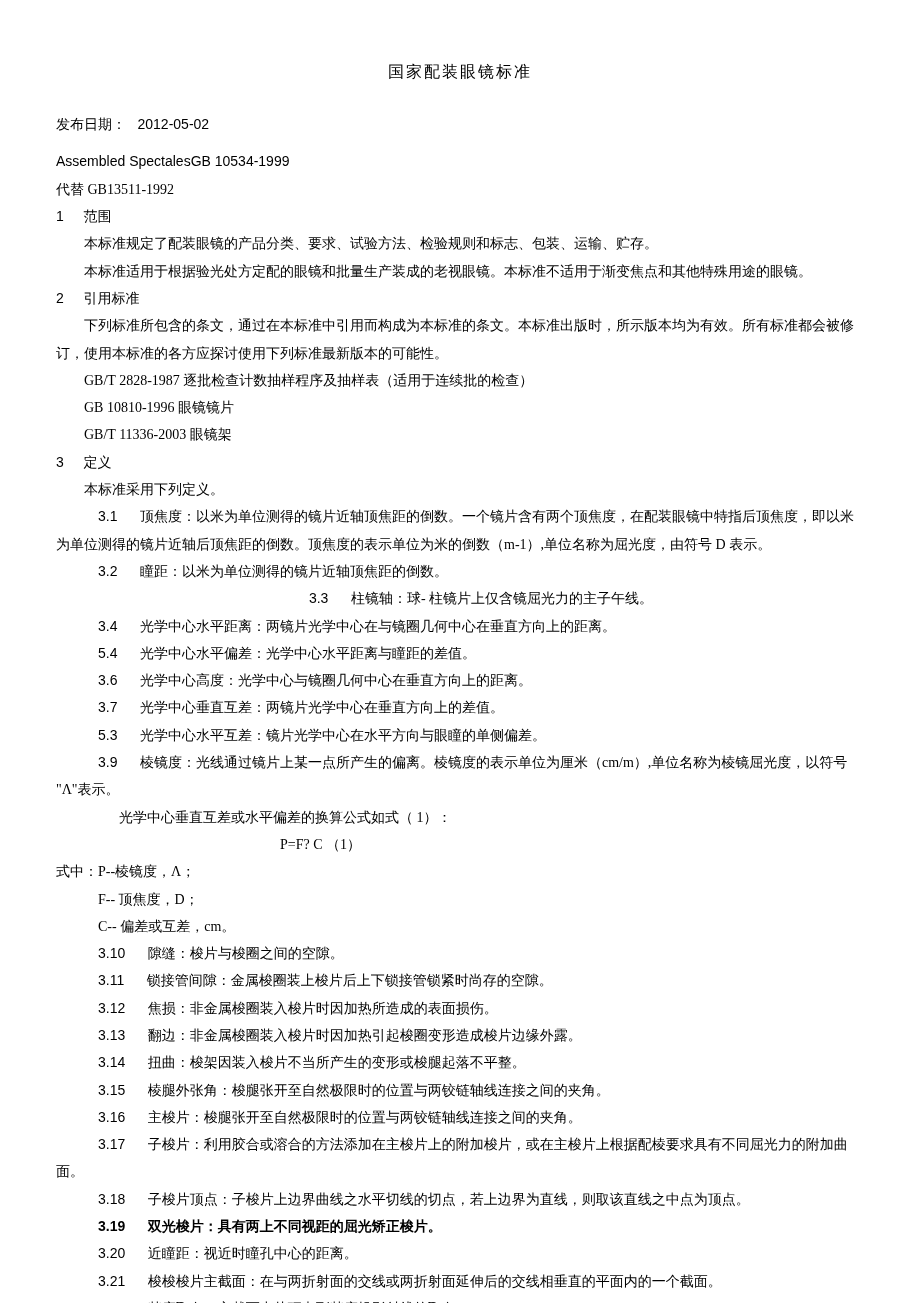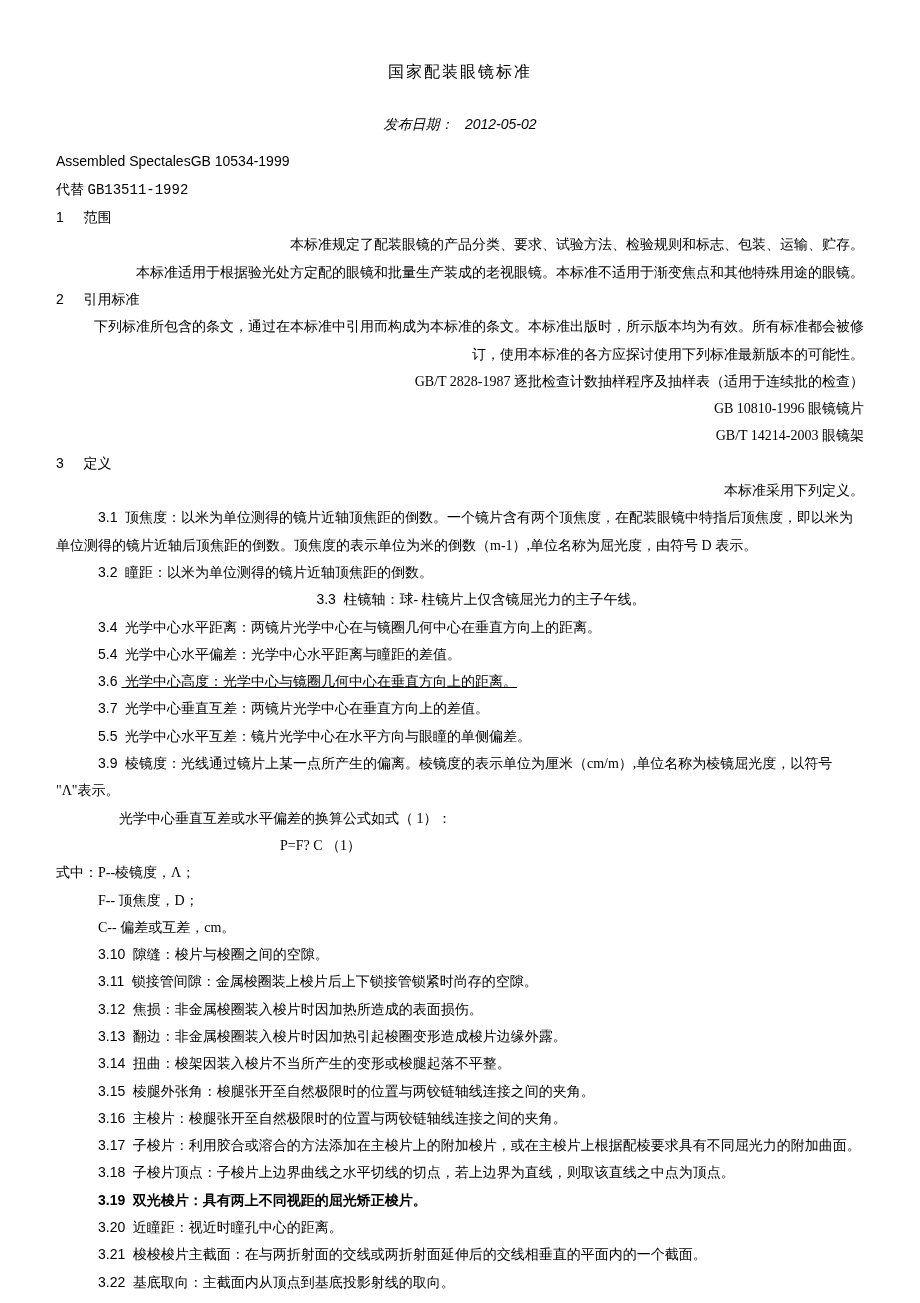--- a/index.html
+++ b/index.html
@@ -14,42 +14,41 @@
     padding: 56px 56px 40px 56px;
   }
   .title {
     text-align: center;
     font-size: 16px;
     font-weight: normal;
     margin-bottom: 24px;
     letter-spacing: 2px;
   }
   .pubdate {
-    text-align: center;
+    text-align: left;
     font-size: 14px;
     margin-bottom: 10px;
-    font-style: italic;
   }
   .pubdate .label { margin-right: 8px; }
   .pubdate .val { font-family: Arial, sans-serif; }
   .en-line { font-family: Arial, sans-serif; font-size: 14px; }
   .supersedes .label { font-family: "SimSun", serif; }
-  .supersedes .code { font-family: Liberation Mono, monospace; }
+  .supersedes .code { font-family: Liberation Serif, serif; }
   .sec-head { margin-top: 0; }
   .sec-head .num {
     font-family: Arial, sans-serif;
     display: inline-block; width: 24px;
   }
-  .indent { text-indent: 2em; text-align: right; }
+  .indent { text-indent: 2em; }
   .indent2 { padding-left: 3em; text-indent: 0; }
   .indent-formula { padding-left: 16em; }
   .where { }
   .def .num {
     font-family: Arial, sans-serif;
-    display: inline-block; margin-right: 4px;
+    display: inline-block; margin-right: 19px;
   }
   p { margin: 0; }
 </style>
 </head>
 <body>
 
 <h1 class="title">国家配装眼镜标准</h1>
 
 <p class="pubdate">
   <span class="label">发布日期：</span>
@@ -69,36 +68,36 @@
 <p class="indent">本标准规定了配装眼镜的产品分类、要求、试验方法、检验规则和标志、包装、运输、贮存。</p>
 <p class="indent">本标准适用于根据验光处方定配的眼镜和批量生产装成的老视眼镜。本标准不适用于渐变焦点和其他特殊用途的眼镜。</p>
 
 <p class="sec-head">
   <span class="num">2</span>
   <span>引用标准</span>
 </p>
 <p class="indent">下列标准所包含的条文，通过在本标准中引用而构成为本标准的条文。本标准出版时，所示版本均为有效。所有标准都会被修订，使用本标准的各方应探讨使用下列标准最新版本的可能性。</p>
 <p class="indent">GB/T 2828-1987 逐批检查计数抽样程序及抽样表（适用于连续批的检查）</p>
 <p class="indent">GB 10810-1996 眼镜镜片</p>
-<p class="indent">GB/T 14214-2003 眼镜架</p>
+<p class="indent">GB/T 11336-2003 眼镜架</p>
 
 <p class="sec-head">
   <span class="num">3</span>
   <span>定义</span>
 </p>
 <p class="indent">本标准采用下列定义。</p>
 
 <p class="def" style="text-indent:1.5em;"><span class="num">3.1</span><span> 顶焦度：以米为单位测得的镜片近轴顶焦距的倒数。一个镜片含有两个顶焦度，在配装眼镜中特指后顶焦度，即以米为单位测得的镜片近轴后顶焦距的倒数。顶焦度的表示单位为米的倒数（m-1）,单位名称为屈光度，由符号 D 表示。</span></p>
 <p class="def" style="text-indent:1.5em;"><span class="num">3.2</span><span> 瞳距：以米为单位测得的镜片近轴顶焦距的倒数。</span></p>
 <p class="def" style="text-indent:1.5em;text-align:center;"><span class="num">3.3</span><span> 柱镜轴：球- 柱镜片上仅含镜屈光力的主子午线。</span></p>
 <p class="def" style="text-indent:1.5em;"><span class="num">3.4</span><span> 光学中心水平距离：两镜片光学中心在与镜圈几何中心在垂直方向上的距离。</span></p>
 <p class="def" style="text-indent:1.5em;"><span class="num">5.4</span><span> 光学中心水平偏差：光学中心水平距离与瞳距的差值。</span></p>
-<p class="def" style="text-indent:1.5em;text-decoration:underline;"><span class="num">3.6</span><span> 光学中心高度：光学中心与镜圈几何中心在垂直方向上的距离。</span></p>
+<p class="def" style="text-indent:1.5em;"><span class="num">3.6</span><span> 光学中心高度：光学中心与镜圈几何中心在垂直方向上的距离。</span></p>
 <p class="def" style="text-indent:1.5em;"><span class="num">3.7</span><span> 光学中心垂直互差：两镜片光学中心在垂直方向上的差值。</span></p>
-<p class="def" style="text-indent:1.5em;"><span class="num">5.5</span><span> 光学中心水平互差：镜片光学中心在水平方向与眼瞳的单侧偏差。</span></p>
+<p class="def" style="text-indent:1.5em;"><span class="num">5.3</span><span> 光学中心水平互差：镜片光学中心在水平方向与眼瞳的单侧偏差。</span></p>
 <p class="def" style="text-indent:1.5em;"><span class="num">3.9</span><span> 棱镜度：光线通过镜片上某一点所产生的偏离。棱镜度的表示单位为厘米（cm/m）,单位名称为棱镜屈光度，以符号 "Λ"表示。</span></p>
 
 <p class="indent2" style="padding-left:4.5em;">光学中心垂直互差或水平偏差的换算公式如式（ 1）：</p>
 <p class="indent-formula">P=F? C （1）</p>
 <p class="where">式中：P--棱镜度，Λ；</p>
 <p class="indent2">F-- 顶焦度，D；</p>
 <p class="indent2">C-- 偏差或互差，cm。</p>
 
 <p class="def" style="text-indent:1.5em;"><span class="num">3.10</span><span> 隙缝：梭片与梭圈之间的空隙。</span></p>
 <p class="def" style="text-indent:1.5em;"><span class="num">3.11</span><span> 锁接管间隙：金属梭圈装上梭片后上下锁接管锁紧时尚存的空隙。</span></p>

